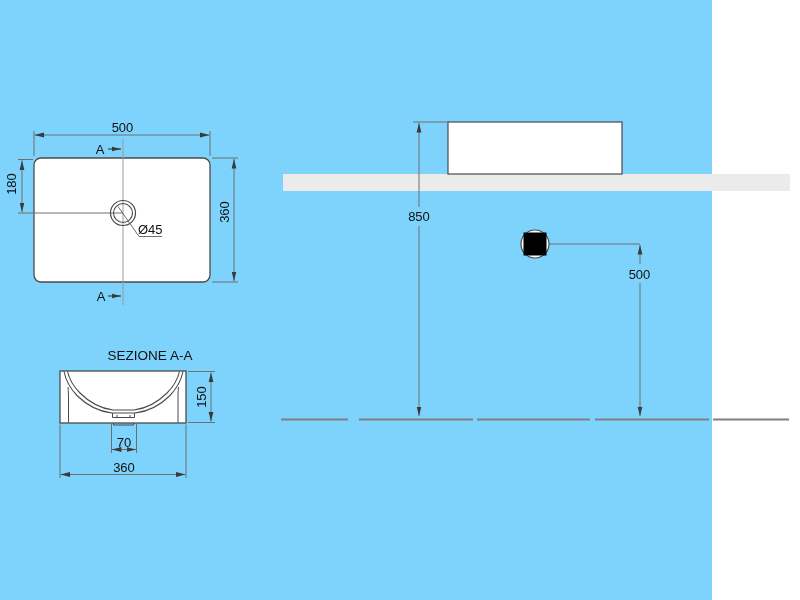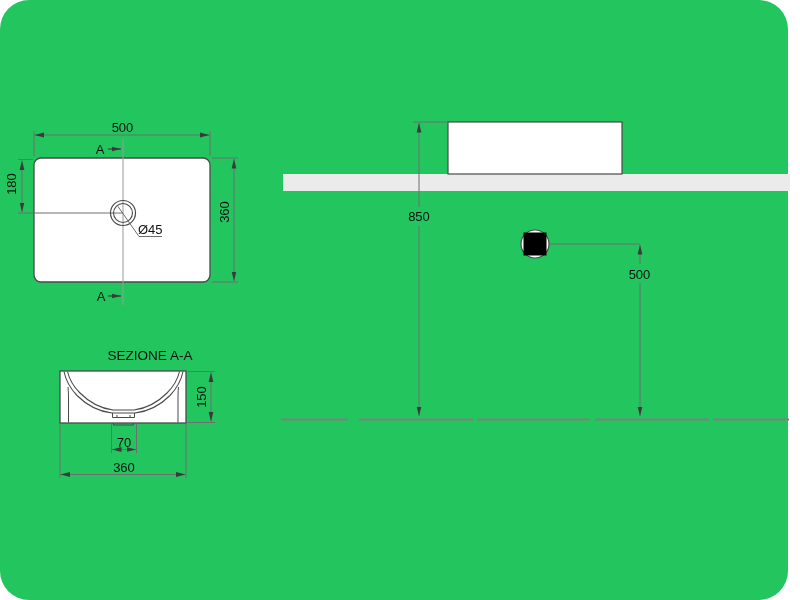--- a/index.html
+++ b/index.html
@@ -6,24 +6,23 @@
     margin: 0;
     padding: 0;
     background: #ffffff;
     width: 800px;
     height: 600px;
     overflow: hidden;
     font-family: "Liberation Sans", sans-serif;
   }
   #stage {
     position: relative;
-    width: 788px;
+    width: 712px;
     height: 600px;
-    background: #22c55e;
-    border-radius: 29px;
+    background: #7dd3fc;
   }
   svg text {
     font-family: "Liberation Sans", sans-serif;
     font-size: 13px;
     fill: #111111;
   }
   svg text.title {
     font-size: 13.5px;
   }
 </style>

